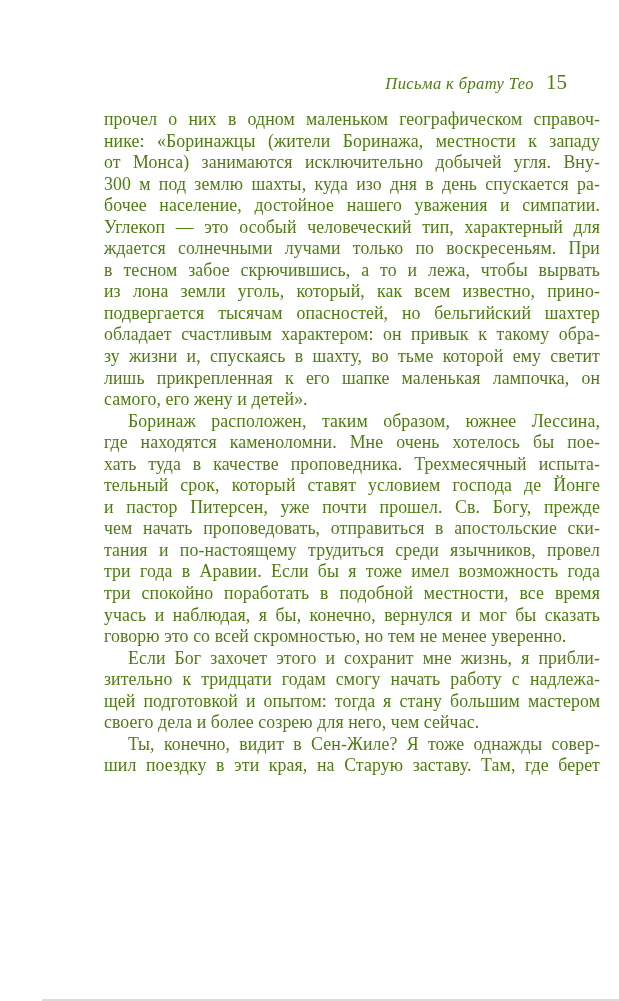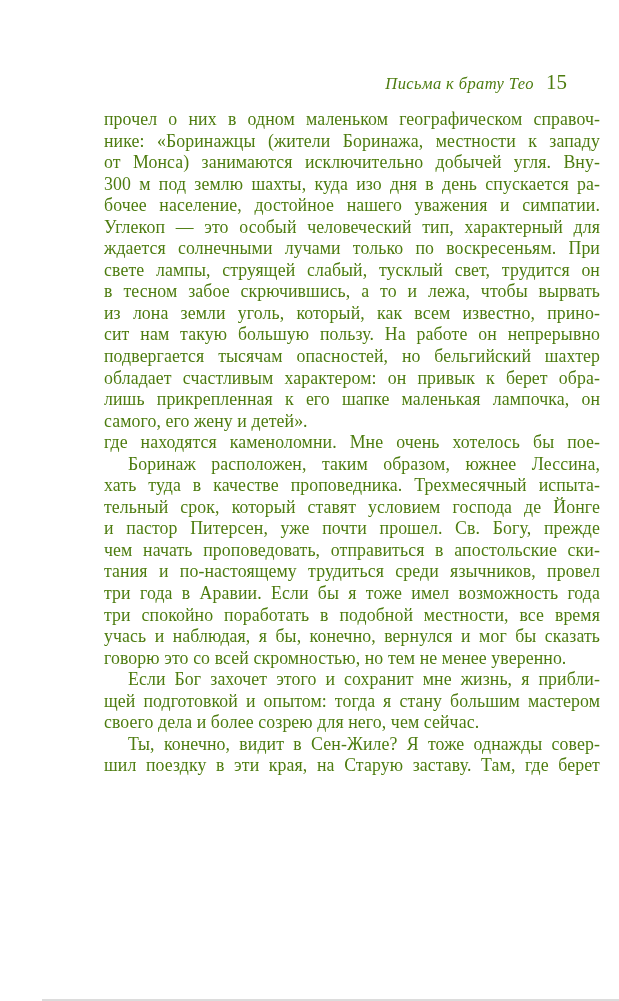--- a/index.html
+++ b/index.html
@@ -77,44 +77,44 @@
   </div>
   <div class="body-text">
       <div>
         <div class="line">прочел о них в одном маленьком географическом справоч-</div>
         <div class="line">нике: «Боринажцы (жители Боринажа, местности к западу</div>
         <div class="line">от Монса) занимаются исключительно добычей угля. Вну-</div>
         <div class="line">300 м под землю шахты, куда изо дня в день спускается ра-</div>
         <div class="line">бочее население, достойное нашего уважения и симпатии.</div>
         <div class="line">Углекоп — это особый человеческий тип, характерный для</div>
         <div class="line">ждается солнечными лучами только по воскресеньям. При</div>
-        <div class="line">свете лампы, струящей слабый, тусклый свет, трудится он</div>
         <div class="line">в тесном забое скрючившись, а то и лежа, чтобы вырвать</div>
         <div class="line">из лона земли уголь, который, как всем известно, прино-</div>
-        <div class="line">сит нам такую большую пользу. На работе он непрерывно</div>
         <div class="line">подвергается тысячам опасностей, но бельгийский шахтер</div>
-        <div class="line">обладает счастливым характером: он привык к берет обра-</div>
+        <div class="line">обладает счастливым характером: он привык к такому обра-</div>
+        <div class="line">зу жизни и, спускаясь в шахту, во тьме которой ему светит</div>
         <div class="line">лишь прикрепленная к его шапке маленькая лампочка, он</div>
         <div class="line last">самого, его жену и детей».</div>
       </div>
       <div>
+        <div class="line first-indent">Боринаж расположен, таким образом, южнее Лессина,</div>
         <div class="line">где находятся каменоломни. Мне очень хотелось бы пое-</div>
-        <div class="line first-indent">Боринаж расположен, таким образом, южнее Лессина,</div>
         <div class="line">хать туда в качестве проповедника. Трехмесячный испыта-</div>
         <div class="line">тельный срок, который ставят условием господа де Йонге</div>
         <div class="line">и пастор Питерсен, уже почти прошел. Св. Богу, прежде</div>
         <div class="line">чем начать проповедовать, отправиться в апостольские ски-</div>
         <div class="line">тания и по-настоящему трудиться среди язычников, провел</div>
         <div class="line">три года в Аравии. Если бы я тоже имел возможность года</div>
         <div class="line">три спокойно поработать в подобной местности, все время</div>
         <div class="line">учась и наблюдая, я бы, конечно, вернулся и мог бы сказать</div>
         <div class="line last">говорю это со всей скромностью, но тем не менее уверенно.</div>
       </div>
       <div>
         <div class="line first-indent">Если Бог захочет этого и сохранит мне жизнь, я прибли-</div>
+        <div class="line">зительно к тридцати годам смогу начать работу с надлежа-</div>
         <div class="line">щей подготовкой и опытом: тогда я стану большим мастером</div>
         <div class="line last">своего дела и более созрею для него, чем сейчас.</div>
       </div>
       <div>
         <div class="line first-indent">Ты, конечно, видит в Сен-Жиле? Я тоже однажды совер-</div>
         <div class="line">шил поездку в эти края, на Старую заставу. Там, где берет</div>
       </div>
     </div>
   <div class="page-edge"></div>
 </div>

